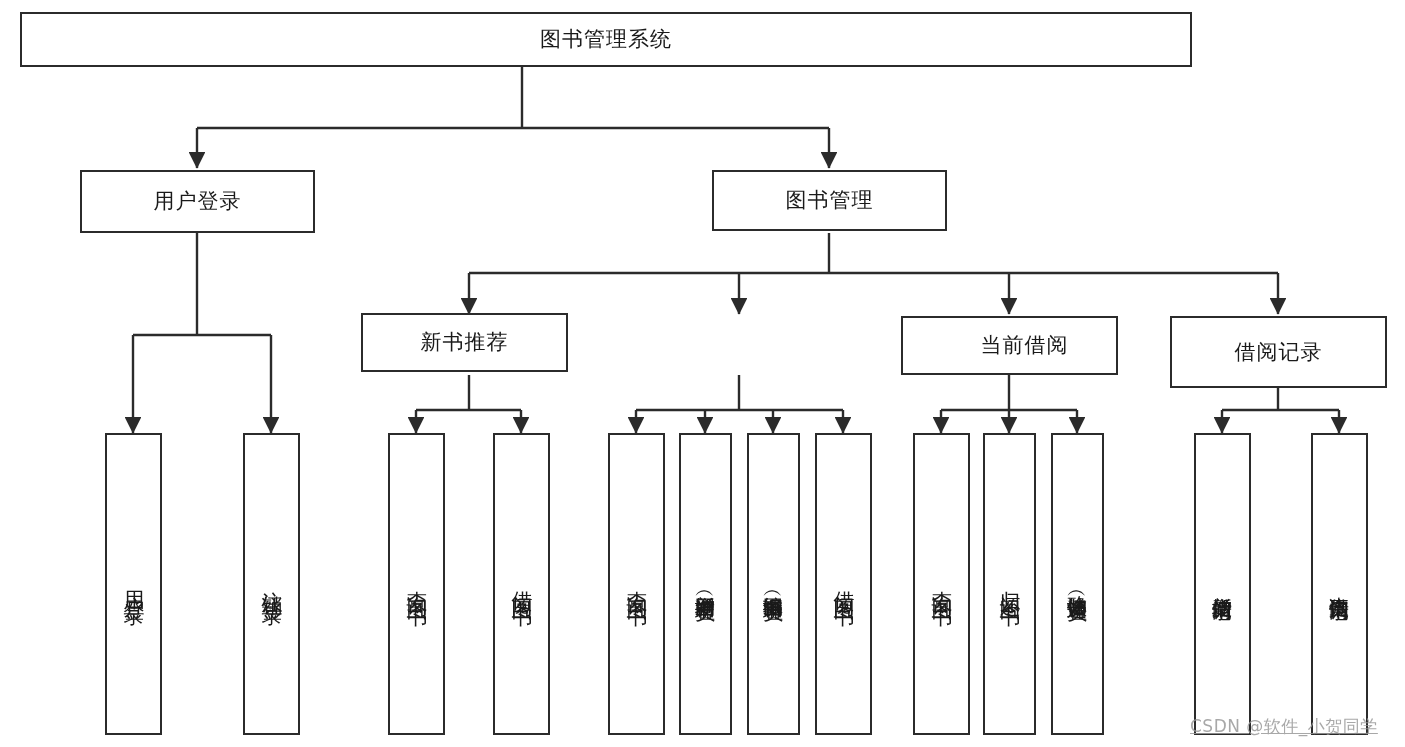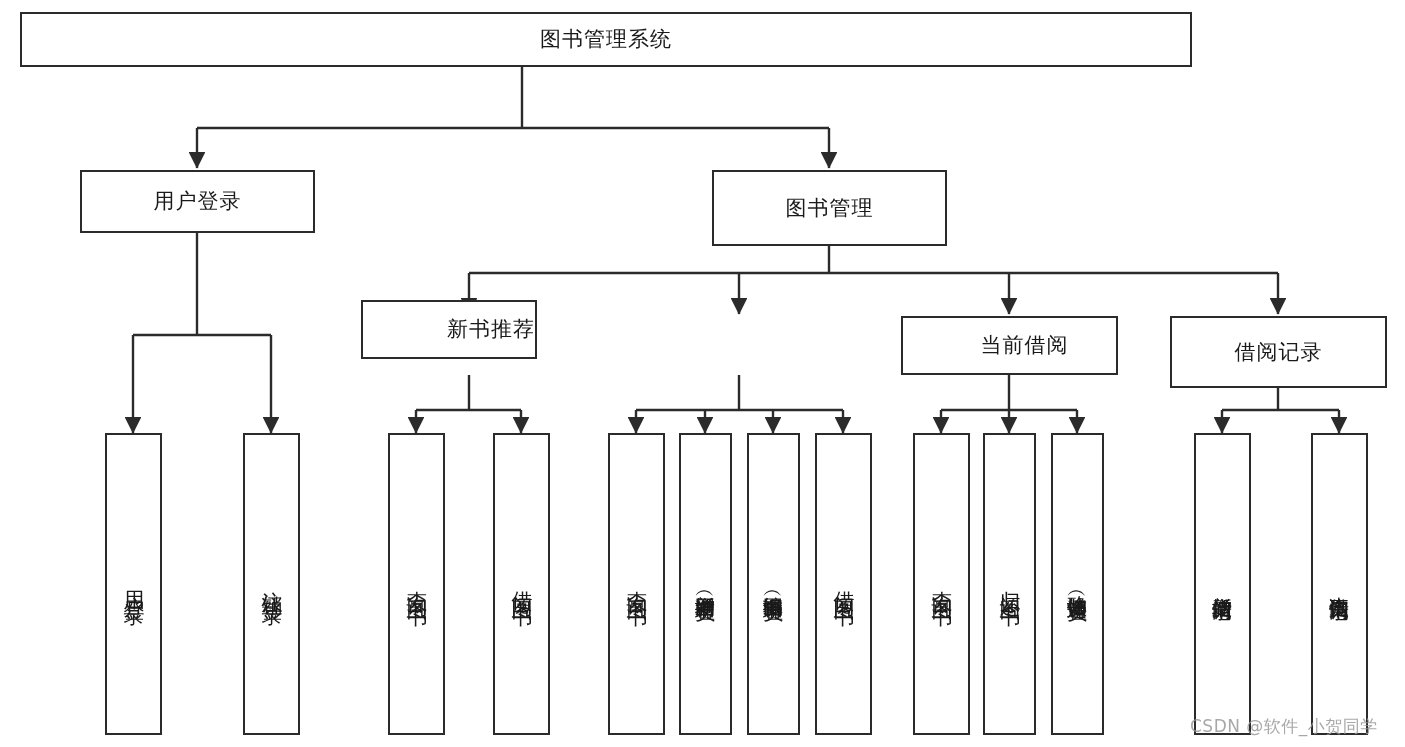--- a/index.html
+++ b/index.html
@@ -61,20 +61,21 @@
     letter-spacing: 1px;
     font-size: 20px;
   }
   .watermark {
     position: absolute;
     color: #9a9a9a;
     font-size: 17px;
     letter-spacing: 0.5px;
     white-space: nowrap;
     opacity: 0.85;
+    text-decoration: underline;
   }
 </style>
 </head>
 <body>
 
 <div id="canvas">
 
   <svg class="lines" viewBox="0 0 1405 747" xmlns="http://www.w3.org/2000/svg">
     <defs>
       <marker id="arrow" viewBox="0 0 10 10" refX="9.5" refY="5" markerWidth="7" markerHeight="7" orient="auto-start-reverse">
@@ -125,25 +126,25 @@
     </g>
   </svg>
 
   <div class="node horiz" style="left:20px; top:12px; width:1172px; height:55px;">
     <span class="label">图书管理系统</span>
   </div>
 
   <div class="node horiz" style="left:80px; top:170px; width:235px; height:63px;">
     <span class="label">用户登录</span>
   </div>
-  <div class="node horiz" style="left:712px; top:170px; width:235px; height:76px;">
+  <div class="node horiz" style="left:712px; top:170px; width:235px; height:61px;">
     <span class="label">图书管理</span>
   </div>
 
-  <div class="node horiz" style="left:361px; top:300px; width:176px; height:59px;justify-content:flex-end;">
+  <div class="node horiz" style="left:361px; top:313px; width:207px; height:59px;">
     <span class="label">新书推荐</span>
   </div>
   <div class="node horiz" style="left:901px; top:316px; width:217px; height:59px;padding-left:30px;">
     <span class="label">当前借阅</span>
   </div>
   <div class="node horiz" style="left:1170px; top:316px; width:217px; height:72px;">
     <span class="label">借阅记录</span>
   </div>
 
   <div class="node vert" style="left:105px; top:433px; width:57px; height:302px;">

